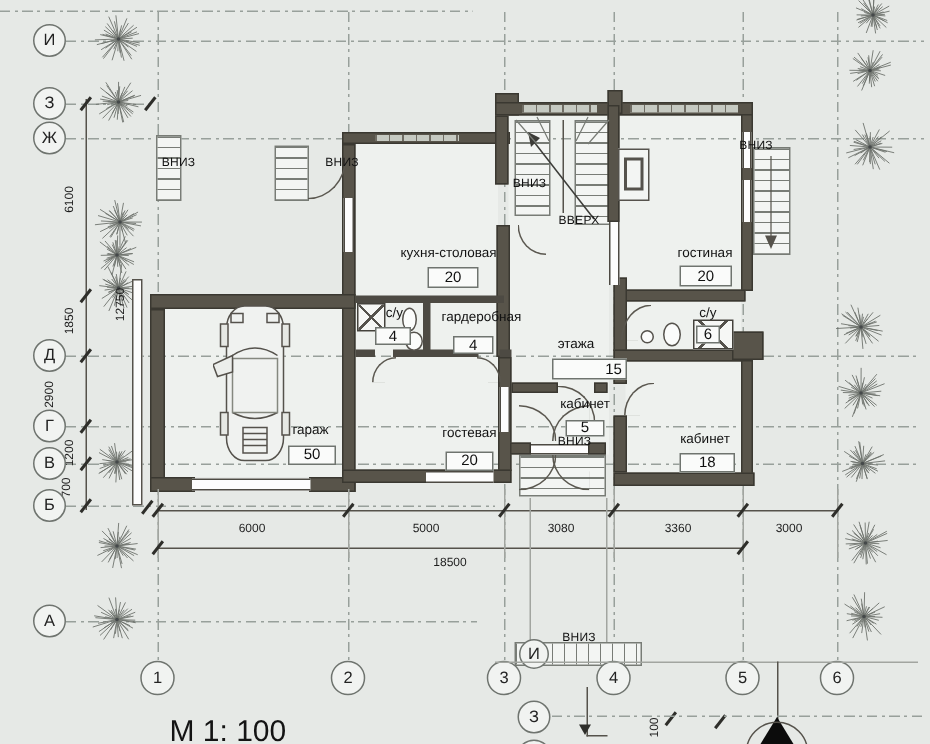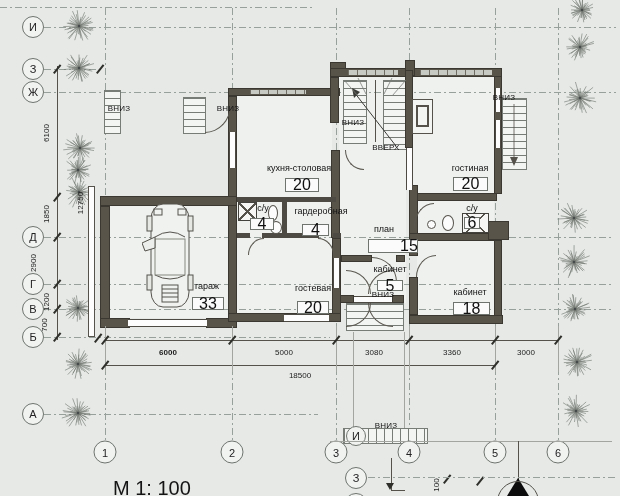--- a/index.html
+++ b/index.html
@@ -12,21 +12,21 @@
   .hdash{height:1px;background:repeating-linear-gradient(90deg,#98a09b 0 7px,transparent 7px 10px,#98a09b 10px 12px,transparent 12px 15px)}
   .vdash{width:1px;background:repeating-linear-gradient(180deg,#98a09b 0 7px,transparent 7px 10px,#98a09b 10px 12px,transparent 12px 15px)}
   .solid{background:#55524b}
   .ext{background:#a2a5a0}
   .tick{width:11px;height:1.5px;background:#2e2e2a;transform:translate(-50%,-50%) rotate(-52deg)}
   .axc{border-radius:50%;background:#f1f3f1;border:1px solid #6f746f;display:flex;align-items:center;
        justify-content:center;font-size:11px;color:#232323;transform:translate(-50%,-50%)}
   .lbl{font-size:9px;color:#121212;white-space:nowrap;transform:translate(-50%,-50%)}
   .slbl{font-size:8px;color:#121212;white-space:nowrap;transform:translate(-50%,-50%);letter-spacing:.2px}
   .vbox{background:#fafbfa;border:1px solid #6f746f;display:flex;align-items:center;justify-content:center;
-        font-size:16px;color:#101010}
+        font-size:10px;color:#101010}
   .dim{font-size:8px;color:#1d1d1d;transform:translate(-50%,-50%);white-space:nowrap}
   .dimv{font-size:8px;color:#1d1d1d;transform:translate(-50%,-50%) rotate(-90deg);white-space:nowrap}
   .sth{background-color:#f3f5f3;background-image:repeating-linear-gradient(180deg,#787c76 0 1px,transparent 1px 7px);border:1px solid #787c76}
   .stv{background-color:#f3f5f3;background-image:repeating-linear-gradient(90deg,#787c76 0 1px,transparent 1px 8px);border:1px solid #787c76}
   .winv{background:#fdfdfd;border-left:1px solid #4d4a43;border-right:1px solid #4d4a43}
   .winh{background:#fdfdfd;border-top:1px solid #4d4a43;border-bottom:1px solid #4d4a43}
   .band{background-color:#c6cac2;background-image:repeating-linear-gradient(90deg,#6f6c63 0 1px,transparent 1px 9px)}
   .oval{border:1px solid #55524c;border-radius:50%;background:#fbfcfb}
   .xbox{border:1px solid #44423c;background-color:#f6f7f5;
         background-image:linear-gradient(45deg,transparent 47%,#55524c 47% 53%,transparent 53%),
@@ -868,42 +868,42 @@
       <div class="abs tick" style="left: 57px; top: 69px;"></div>
       <div class="abs tick" style="left: 57px; top: 197px;"></div>
       <div class="abs tick" style="left: 57px; top: 237px;"></div>
       <div class="abs tick" style="left: 57px; top: 284px;"></div>
       <div class="abs tick" style="left: 57px; top: 309px;"></div>
       <div class="abs tick" style="left: 57px; top: 337px;"></div>
       <div class="abs tick" style="left: 100px; top: 69px;"></div>
       <div class="abs tick" style="left: 98px; top: 338px;"></div>
       <div class="abs tick" style="left: 447px; top: 479px;"></div>
       <div class="abs tick" style="left: 480px; top: 481px;"></div>
-      <div class="abs dim" style="left: 168px; top: 352px; font-weight: bold;">6000</div>
+      <div class="abs dim" style="left: 168px; top: 352px;">6000</div>
       <div class="abs dim" style="left: 284px; top: 352px;">5000</div>
       <div class="abs dim" style="left: 374px; top: 352px;">3080</div>
       <div class="abs dim" style="left: 452px; top: 352px;">3360</div>
       <div class="abs dim" style="left: 526px; top: 352px;">3000</div>
       <div class="abs dim" style="left: 300px; top: 375px;">18500</div>
       <div class="abs dimv" style="left: 46px; top: 133px;">6100</div>
       <div class="abs dimv" style="left: 46px; top: 214px;">1850</div>
       <div class="abs dimv" style="left: 33px; top: 263px;">2900</div>
       <div class="abs dimv" style="left: 46px; top: 302px;">1200</div>
       <div class="abs dimv" style="left: 44px; top: 325px;">700</div>
       <div class="abs dimv" style="left: 80px; top: 203px;">12750</div>
       <div class="abs dimv" style="left: 436px; top: 485px;">100</div>
       <div class="abs lbl" style="left: 299px; top: 168px;">кухня-столовая</div>
       <div class="abs vbox" style="left: 285px; top: 178px; width: 34px; height: 14px;">20</div>
       <div class="abs lbl" style="left: 470px; top: 168px;">гостиная</div>
       <div class="abs vbox" style="left: 453px; top: 177px; width: 35px; height: 14px;">20</div>
       <div class="abs lbl" style="left: 207px; top: 286px;">гараж</div>
-      <div class="abs vbox" style="left: 192px; top: 297px; width: 32px; height: 13px;">33</div>
+      <div class="abs vbox" style="left: 192px; top: 297px; width: 32px; height: 13px;">50</div>
       <div class="abs lbl" style="left: 313px; top: 288px;">гостевая</div>
       <div class="abs vbox" style="left: 297px; top: 301px; width: 32px; height: 13px;">20</div>
-      <div class="abs lbl" style="left: 384px; top: 229px;">план</div>
+      <div class="abs lbl" style="left: 384px; top: 229px;">этажа</div>
       <div class="abs vbox" style="left: 368px; top: 239px; width: 50px; height: 14px; padding-left: 32px;">15</div>
       <div class="abs lbl" style="left: 390px; top: 269px;">кабинет</div>
       <div class="abs vbox" style="left: 377px; top: 280px; width: 26px; height: 11px;">5</div>
       <div class="abs lbl" style="left: 470px; top: 292px;">кабинет</div>
       <div class="abs vbox" style="left: 453px; top: 302px; width: 37px; height: 13px;">18</div>
       <div class="abs lbl" style="left: 321px; top: 211px;">гардеробная</div>
       <div class="abs vbox" style="left: 302px; top: 224px; width: 27px; height: 12px;">4</div>
       <div class="abs lbl" style="left: 263px; top: 208px;">с/у</div>
       <div class="abs vbox" style="left: 250px; top: 218px; width: 24px; height: 12px;">4</div>
       <div class="abs lbl" style="left: 472px; top: 208px;">с/у</div>

